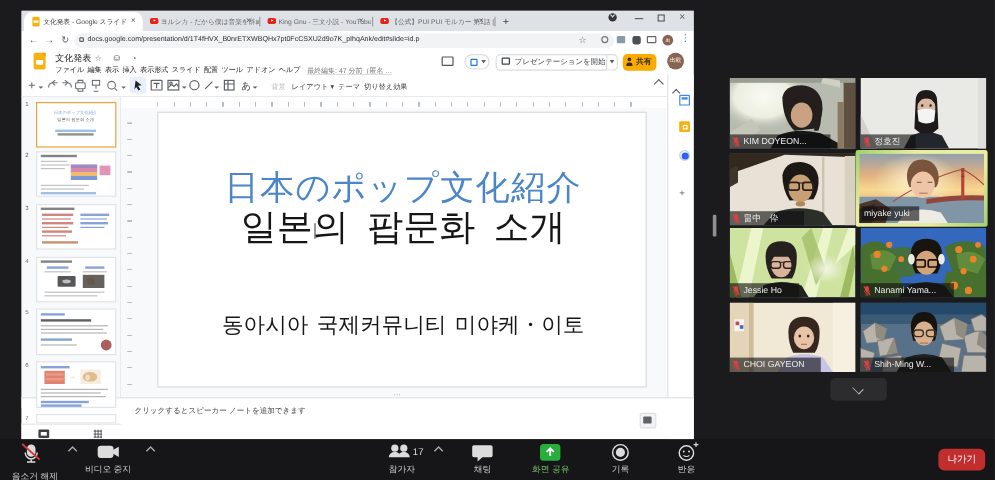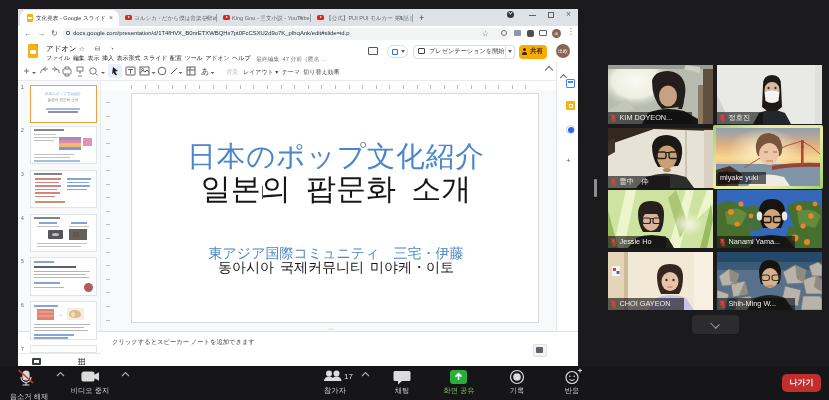--- a/index.html
+++ b/index.html
@@ -39,21 +39,21 @@
 #canvas{position:absolute;left:83px;top:81px;width:455px;height:241px;background:#f8f9fa}
 #filmstrip{position:absolute;left:0;top:72px;width:83px;height:259px;background:#f8f9fa;border-right:1px solid #e8eaed}
 #slide{position:absolute;left:113px;top:84px;width:408px;height:230px;background:#fff;border:1px solid #d7d9db}
 #notes{position:absolute;left:0;top:322px;width:560px;height:35px;background:#fff;border-top:1px solid #e0e0e0}
 #notetext{position:absolute;left:94px;top:6px;font-size:6.3px;color:#444}
 #rightbar{position:absolute;left:538px;top:53px;width:22px;height:304px;background:#fff;border-left:1px solid #e4e4e4}
 
 .sl-jt{position:absolute;left:0;top:44px;width:408px;text-align:center;font-size:28.5px;color:#4a86c8;letter-spacing:1px;white-space:nowrap}
 .sl-kt{position:absolute;left:0;top:75px;width:408px;text-align:center;font-size:30px;color:#161616;word-spacing:7px;white-space:nowrap}
 .sl-js{position:absolute;left:0;top:151px;width:408px;text-align:center;font-size:14px;color:#4a86c8;white-space:nowrap}
-.sl-ks{position:absolute;left:0;top:165px;width:408px;text-align:center;font-size:14px;color:#161616;word-spacing:2px;white-space:nowrap}
+.sl-ks{position:absolute;left:0;top:165px;width:408px;text-align:center;font-size:18px;color:#161616;word-spacing:2px;white-space:nowrap}
 
 .thumb{position:absolute;left:12px;width:67px;height:38px;background:#fff;border:1px solid #e0e3e7}
 .tnum{position:absolute;left:3px;font-size:5px;color:#5f6368}
 .tb{position:absolute;opacity:0.72}
 
 .tile{position:absolute;width:105px;overflow:hidden}
 .vlabel{position:absolute;left:0;bottom:0;height:12px;background:rgba(15,15,15,0.62);color:#ededed;font-size:7.3px;line-height:12px;padding:0 3px 0 2px;white-space:nowrap;display:flex;align-items:center}
 .micoff{width:7px;height:9px;margin-right:2.5px;flex:0 0 auto}
 
 .zlabel{position:absolute;font-size:7.3px;color:#cfcfcf;text-align:center;white-space:nowrap}
@@ -107,21 +107,21 @@
     <div style="position:absolute;left:496px;top:4px;width:7px;height:6px;background:#8b98a8;border-radius:1px"></div>
     <div style="position:absolute;left:509px;top:3.5px;width:7px;height:7px;background:#4c5055;border-radius:2px"></div>
     <div style="position:absolute;left:521px;top:4px;width:8px;height:6px;border:1px solid #666;border-radius:1px"></div>
     <div style="position:absolute;left:534px;top:3px;width:9px;height:9px;border-radius:50%;background:#8a6453;color:#fff;font-size:4px;text-align:center;line-height:9px">出</div>
     <div style="position:absolute;left:549px;top:1px;font-size:8px;color:#5f6368">⋮</div>
   </div>
   <div id="sheader">
     <div id="slogo">
           <div class="fold"></div>
         </div>
-    <div id="stitle">アドオン</div>
+    <div id="stitle">文化発表</div>
     <div id="hicons">☆ ⛁ ◔</div>
     <div id="menus">ファイル  編集  表示  挿入  表示形式  スライド  配置  ツール  アドオン  ヘルプ</div>
     <div id="lastedit">最終編集: 47 分前（匿名 …</div>
     <div style="position:absolute;left:350px;top:5px;width:10px;height:8px;border:1.3px solid #555;border-radius:1px"></div>
     <div style="position:absolute;left:369px;top:3px;width:21px;height:13px;border:1px solid #dadce0;border-radius:7px"></div>
     <div style="position:absolute;left:374px;top:6.5px;width:6px;height:6px;border:1.6px solid #1a73e8;border-radius:1px"></div>
     <div style="position:absolute;left:383px;top:8px;width:0;height:0;border-top:3px solid #5f6368;border-left:2.5px solid transparent;border-right:2.5px solid transparent"></div>
     <div style="position:absolute;left:395px;top:2.5px;width:93px;height:14px;border:1px solid #dadce0;border-radius:4px 0 0 4px;background:#fff"></div>
     <div style="position:absolute;left:400px;top:6px;width:7px;height:6px;border:1.3px solid #3c4043;border-radius:1px"></div>
     <div style="position:absolute;left:411px;top:4.5px;font-size:6.2px;color:#3c4043">プレゼンテーションを開始</div>
@@ -184,21 +184,20 @@
     <div style="position:absolute;left:11.5px;top:41.5px;width:4px;height:4px;border:1px solid #fff"></div>
     <div style="position:absolute;left:9px;top:63px;width:9px;height:9px;background:#fff;border-radius:50%;border:1px solid #ccc"></div>
     <div style="position:absolute;left:10.5px;top:64.5px;width:6px;height:6px;background:#2962ff;border-radius:50%"></div>
     <div style="position:absolute;left:9px;top:94px;font-size:8px;color:#5f6368">+</div>
     <div style="position:absolute;left:8px;top:297px;font-size:7px;color:#5f6368">›</div>
   </div>
   <div id="slide">
     <div class="sl-jt">日本のポップ文化紹介</div>
     <div class="sl-kt">일본의 팝문화 소개</div>
     <div style="position:absolute;left:130px;top:92px;width:1px;height:13px;background:#555"></div>
-    <div class="sl-js">東アジア国際コミュニティ 三宅・伊藤</div>
     <div class="sl-ks">동아시아 국제커뮤니티 미야케・이토</div>
   </div>
   <div style="position:absolute;left:310px;top:316px;font-size:6px;color:#9aa0a6;letter-spacing:1px">⋯</div>
   <div id="notes">
     <div id="notetext">クリックするとスピーカー ノートを追加できます</div>
     <div style="position:absolute;left:515px;top:12px;width:14px;height:13px;border:1px solid #e0e0e0;border-radius:2px;background:#f1f3f4"></div>
     <div style="position:absolute;left:518px;top:15px;width:7px;height:6px;background:#5f6368;border-radius:1px"></div>
   </div>
 
   <div class="tnum" style="left:3px;top:75px">1</div>
@@ -580,15 +579,15 @@
 <path d="M578 4.5 h4 m-2 -2 v4" stroke-width="1"></path>
 </g>
 </svg>
 <div class="zlabel" style="left:1px;top:26px;width:56px">음소거 해제</div>
 <div class="zlabel" style="left:62px;top:20px;width:56px">비디오 중지</div>
 <div class="zlabel" style="left:315px;top:20px;width:40px">참가자</div>
 <div class="zlabel" style="left:389px;top:20px;width:26px">채팅</div>
 <div class="zlabel" style="left:437px;top:20px;width:44px;color:#6fbf61">화면 공유</div>
 <div class="zlabel" style="left:504px;top:20px;width:26px">기록</div>
 <div class="zlabel" style="left:559px;top:20px;width:26px">반응</div>
-<div class="abs" style="left:782px;top:8px;width:39px;height:18px;background:#c22e2e;border-radius:5px;color:#fff;font-size:8px;text-align:center;line-height:18px;font-weight:bold">나가기</div>
+<div class="abs" style="left:782px;top:8px;width:39px;height:18px;background:#c22e2e;border-radius:5px;color:#fff;font-size:8px;text-align:center;line-height:18px;font-weight:normal">나가기</div>
 </div>
 </div>
 
 </body></html>

